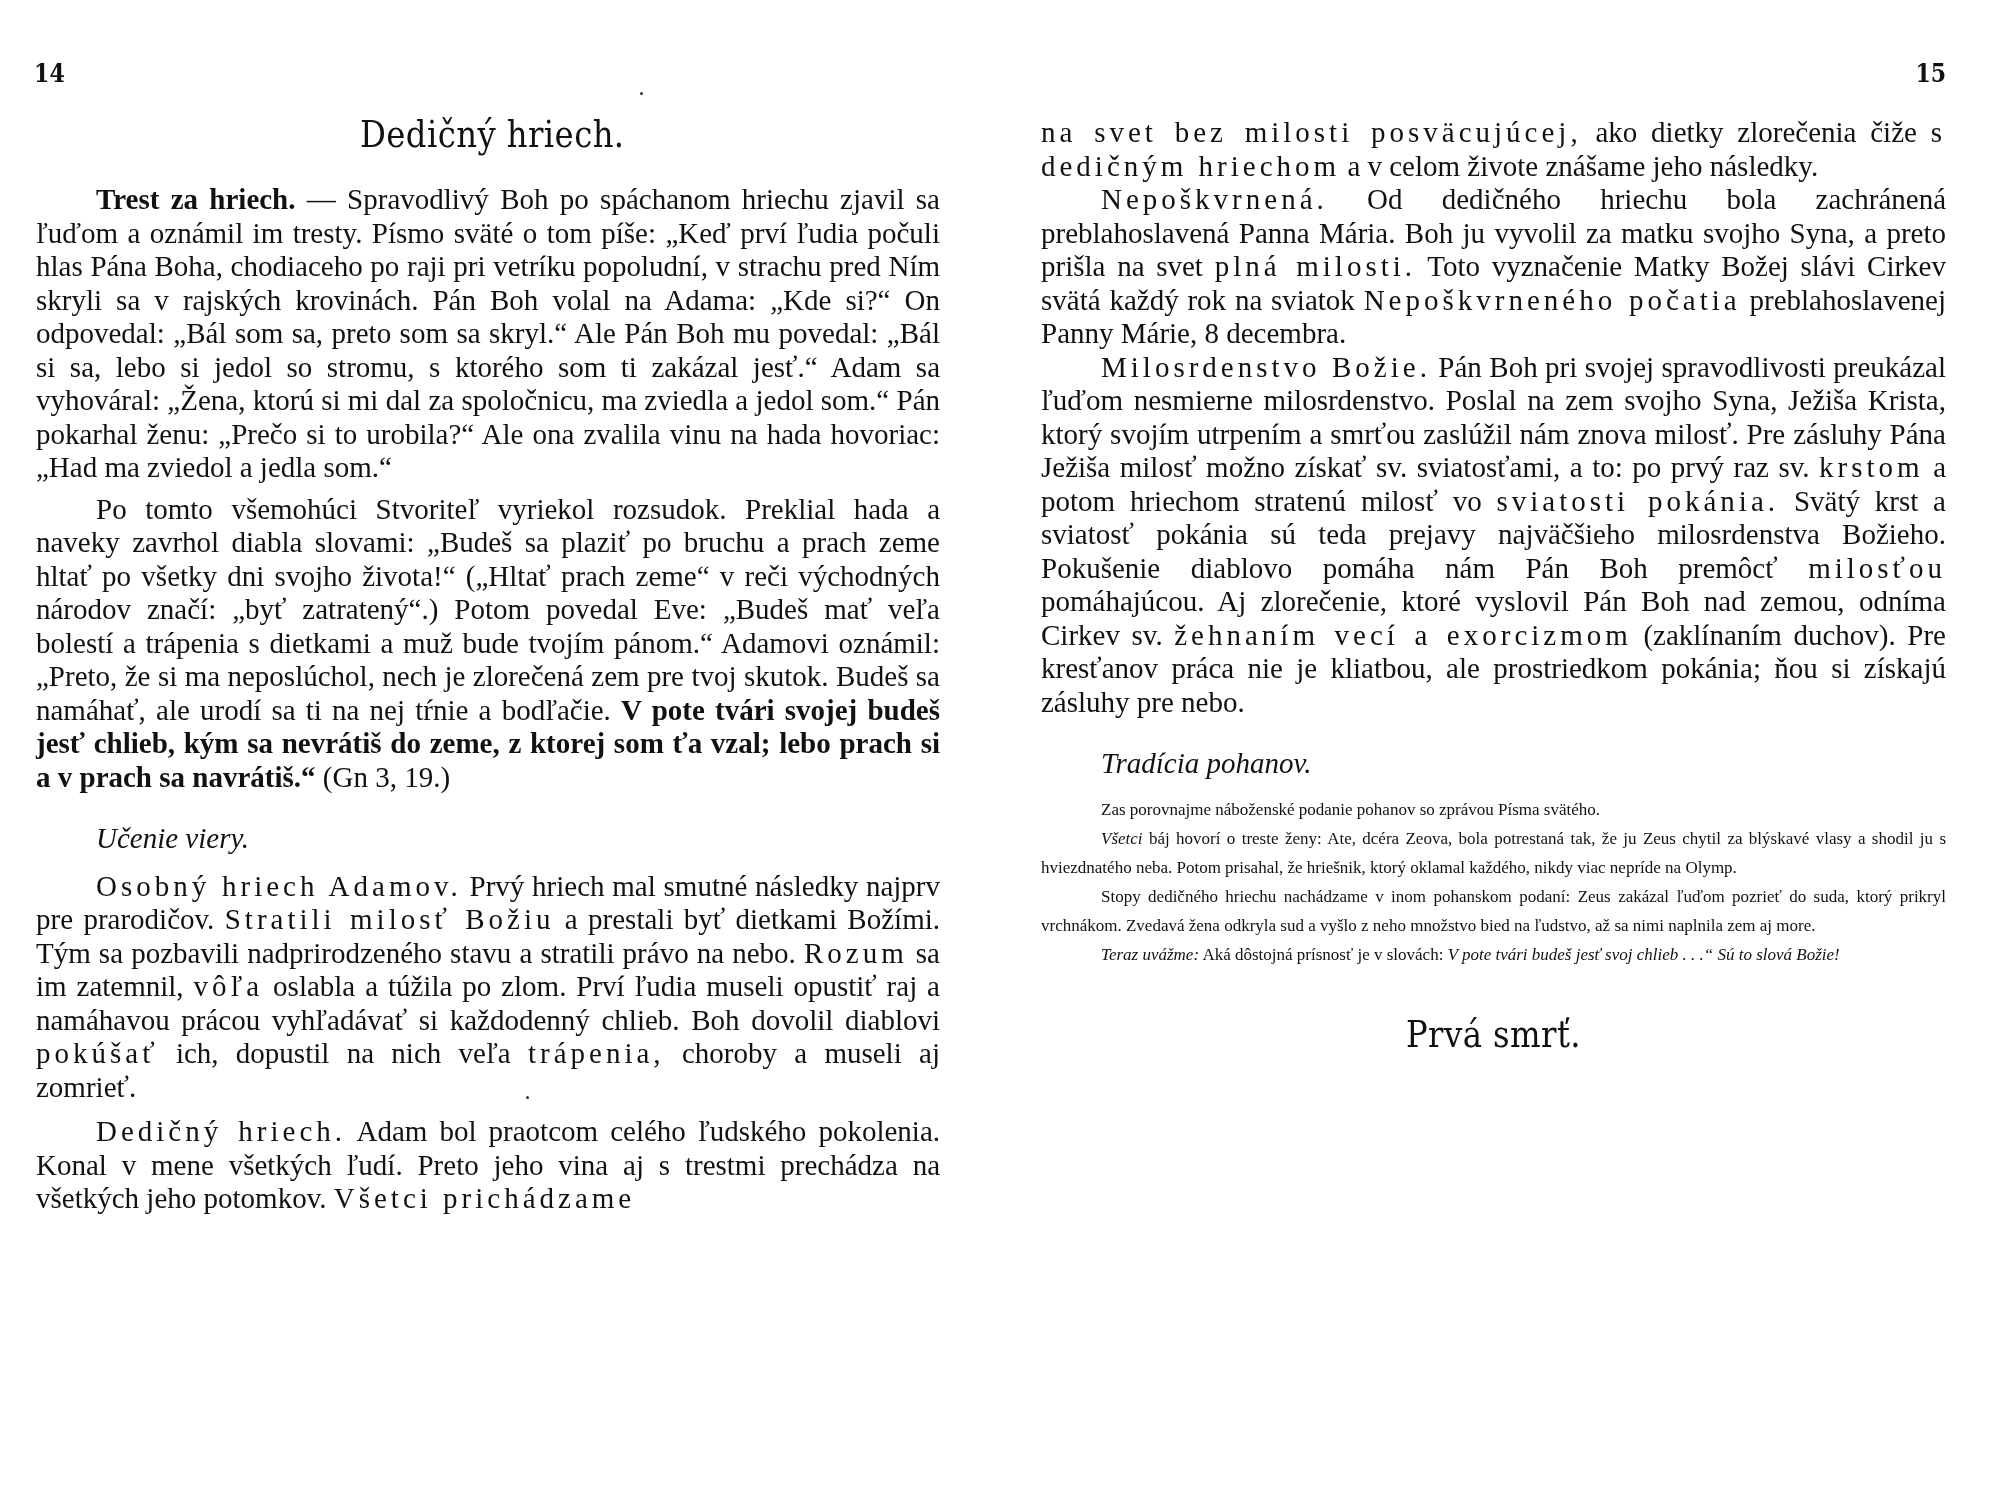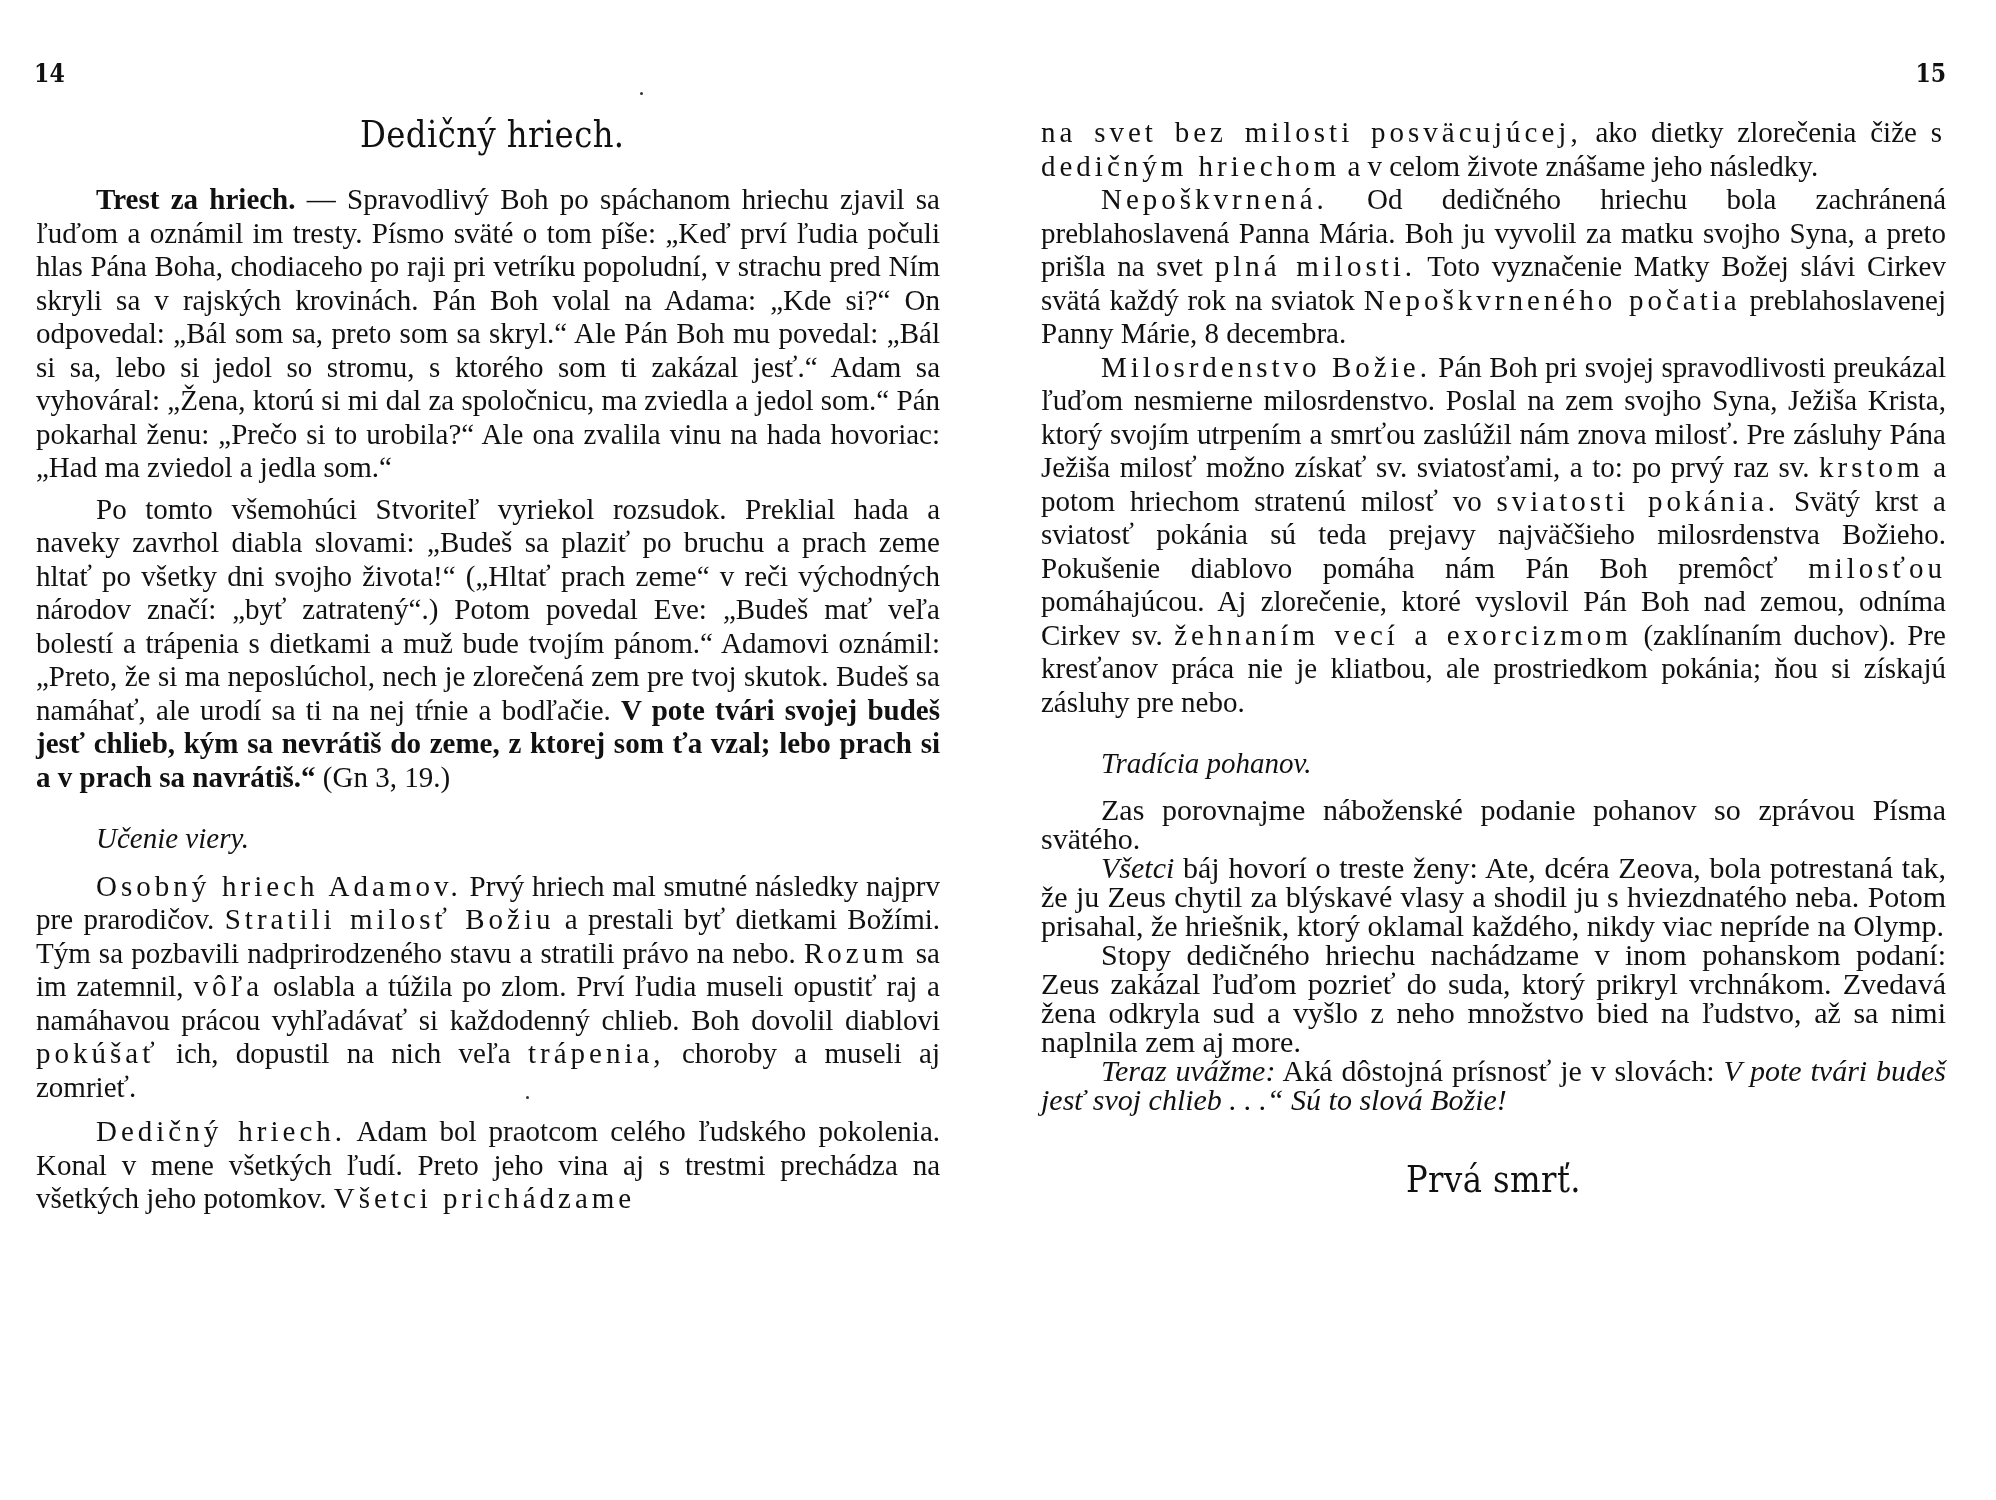--- a/index.html
+++ b/index.html
@@ -15,21 +15,21 @@
   #page-right .col { left: 59px; width: 905px; top: 116px; }
   .col p { margin: 0; text-indent: 60px; hyphens: manual; }
   .col p.noindent { text-indent: 0; }
   .gap { margin-top: 8px !important; }
   h1.title { margin: 0; font-family: "DejaVu Serif", serif; font-weight: normal; font-size: 38px; text-align: center; letter-spacing: 0.5px; transform: scaleX(0.85); line-height: 46px; }
   .title-left { margin-bottom: 26px !important; padding-left: 10px; }
   .sp { letter-spacing: 4px; }
   .b { font-weight: bold; }
   .i { font-style: italic; }
   .sub { font-style: italic; margin-top: 28px !important; margin-bottom: 14px !important; text-indent: 60px; }
-  .small p { font-size: 30px; line-height: 29px; }
+  .small p { font-size: 17px; line-height: 29px; }
   .dot { position: absolute; width: 3px; height: 3px; background: #333; border-radius: 50%; }
 </style>
 </head>
 <body>
 
 <div class="page" id="page-left">
   <div class="pnum">14</div>
   <div class="dot" style="left:640px;top:92px;"></div>
   <div class="col">
     <h1 class="title title-left">Dedičný hriech.</h1>

